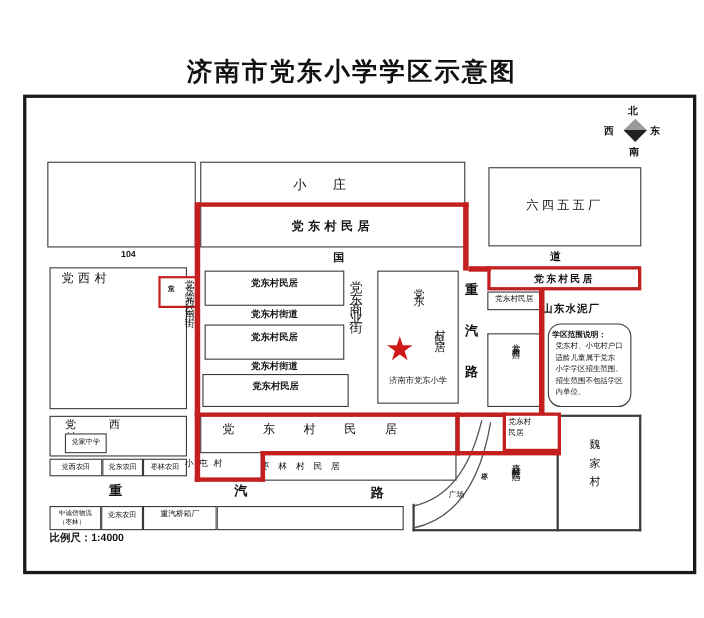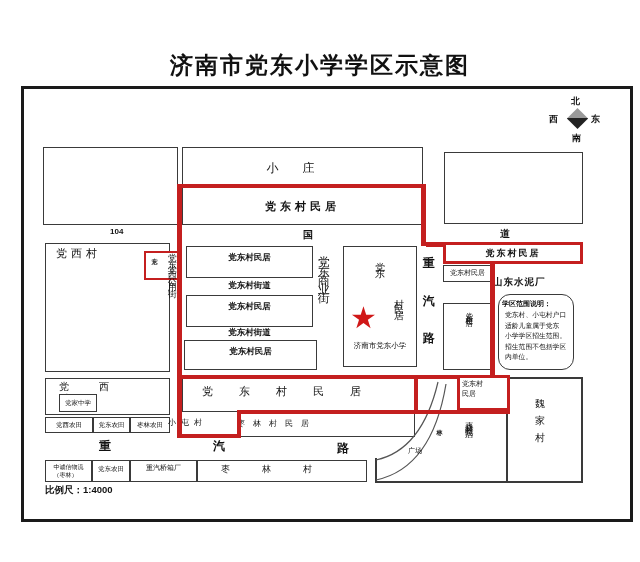--- a/index.html
+++ b/index.html
@@ -136,20 +136,21 @@
   <div class="lbl" id="cmp-w">西</div>
   <div class="lbl" id="cmp-e">东</div>
   <div class="lbl" id="cmp-s">南</div>
   <div id="cmp-d"></div>
 
   <div class="box" id="bxA"></div>
   <div class="box" id="bxB"></div>
   <div class="lbl c" id="l-xiaozhuang">小庄</div>
   <div class="lbl c" id="l-dangdong-res-top">党东村民居</div>
   <div class="box" id="bxC"></div>
+  <div class="lbl c" id="l-6455">六四五五厂</div>
 
   <div class="lbl" id="l-104">104</div>
   <div class="lbl" id="l-guo">国</div>
   <div class="lbl" id="l-dao">道</div>
 
   <div class="box" id="bxD"></div>
   <div class="lbl" id="l-dangxi-vil">党西村</div>
   <div class="rbox" id="rbTag"></div>
   <div class="lbl v" id="l-tag">党东</div>
   <div class="lbl v" id="l-street-v">党东党西公用街</div>
@@ -210,21 +211,20 @@
   <div class="lbl" id="l-zqh3">路</div>
 
   <div class="box" id="bxO"></div>
   <div class="lbl c" id="l-o">中诚信物流
 （枣林）</div>
   <div class="box" id="bxP"></div>
   <div class="lbl c" id="l-p">党东农田</div>
   <div class="box" id="bxQ"></div>
   <div class="lbl c" id="l-q">重汽桥箱厂</div>
   <div class="box" id="bxR"></div>
-  <div class="lbl" id="l-r">枣林村</div>
   <div class="lbl" id="l-scale">比例尺：1:4000</div>
 
   <div class="bline" id="t1"></div>
   <div class="bline" id="r1"></div>
   <div class="bline" id="b1"></div>
   <div class="bline" id="d1"></div>
   <div class="bline" id="ll1"></div>
   <svg id="arc-svg" width="85" height="106" viewBox="0 0 85 106">
     <path d="M 6 82 Q 52 72 68 4" stroke="#555" stroke-width="1.2" fill="none"></path>
     <path d="M 6 102 Q 62 90 76 6" stroke="#555" stroke-width="1.2" fill="none"></path>

